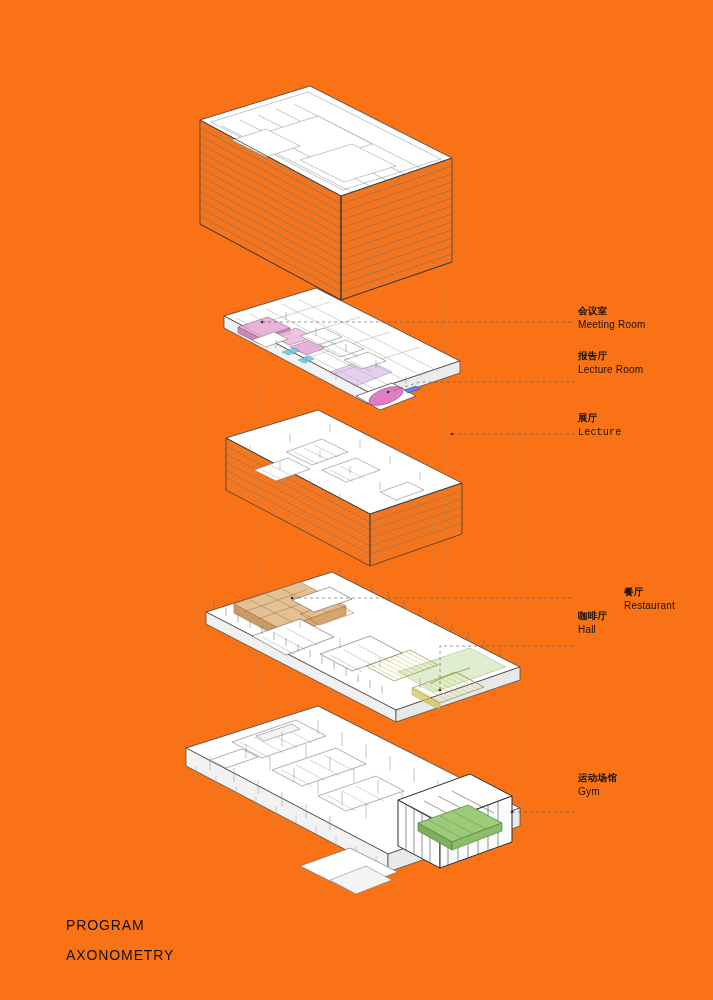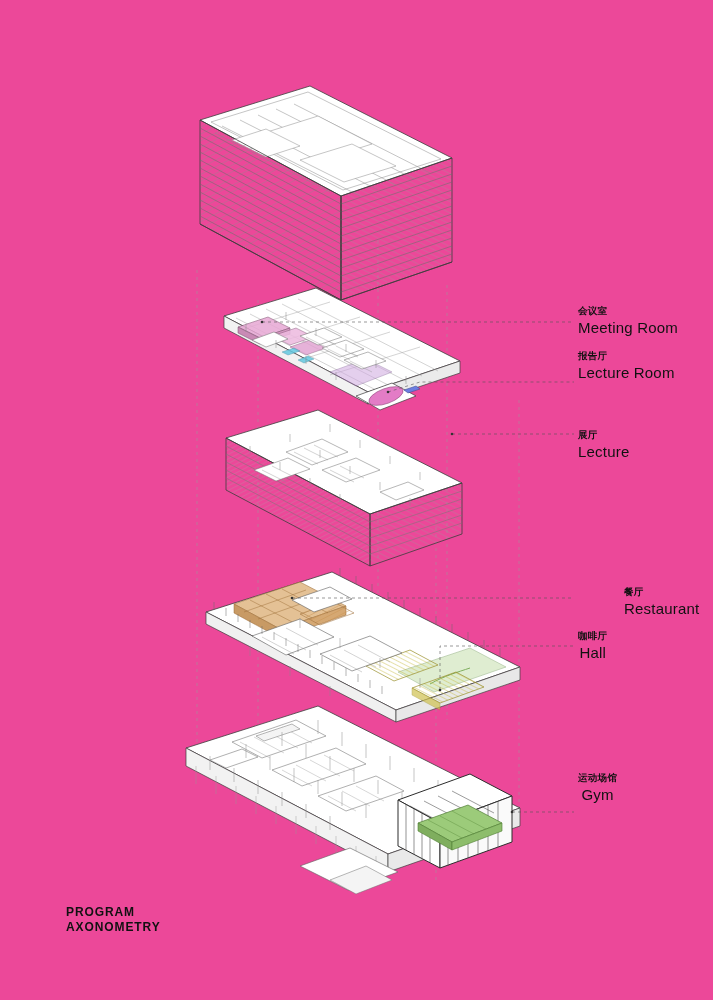--- a/index.html
+++ b/index.html
@@ -11,68 +11,68 @@
     width: 713px;
     height: 1000px;
     position: relative;
     overflow: hidden;
     font-family: "Liberation Sans", sans-serif;
     color: #111111;
   }
   #sheet {
     position: absolute;
     inset: 0;
-    background: #ec4899;
+    background: #f97316;
   }
   svg#drawing {
     position: absolute;
     left: 0;
     top: 0;
     width: 713px;
     height: 1000px;
   }
   .title-block {
     position: absolute;
     left: 66px;
     top: 905px;
     line-height: 1.28;
     letter-spacing: 0.9px;
   }
   .title-line {
-    font-size: 12px;
-    font-weight: bold;
+    font-size: 14px;
+    font-weight: normal;
     color: #111111;
     display: block;
+    margin-top: 12px;
   }
   .legend {
     position: absolute;
     left: 578px;
   }
   .legend-cn {
     font-size: 9.5px;
     font-weight: bold;
     color: #111111;
     display: block;
     line-height: 1.35;
     letter-spacing: 0.3px;
   }
   .legend-en {
-    font-size: 15px;
+    font-size: 10px;
     font-weight: normal;
     color: #111111;
     display: block;
     line-height: 1.35;
     letter-spacing: 0.2px;
-    text-align: center;
   }
   .lg-meeting { top: 305px; }
   .lg-lecture { top: 350px; }
-  .lg-showroom { top: 429px; }
+  .lg-showroom { top: 413px; font-family: Liberation Mono, monospace; }
   .lg-restaurant { top: 586px; margin-left: 46px; }
-  .lg-cafe { top: 630px; }
+  .lg-cafe { top: 610px; }
   .lg-gym { top: 772px; }
 </style>
 </head>
 <body>
 
 <div id="sheet">
 
   <svg id="drawing" viewBox="0 0 713 1000">
     <defs>
       <pattern id="louvre" width="6" height="6" patternUnits="userSpaceOnUse" patternTransform="rotate(-27)">

